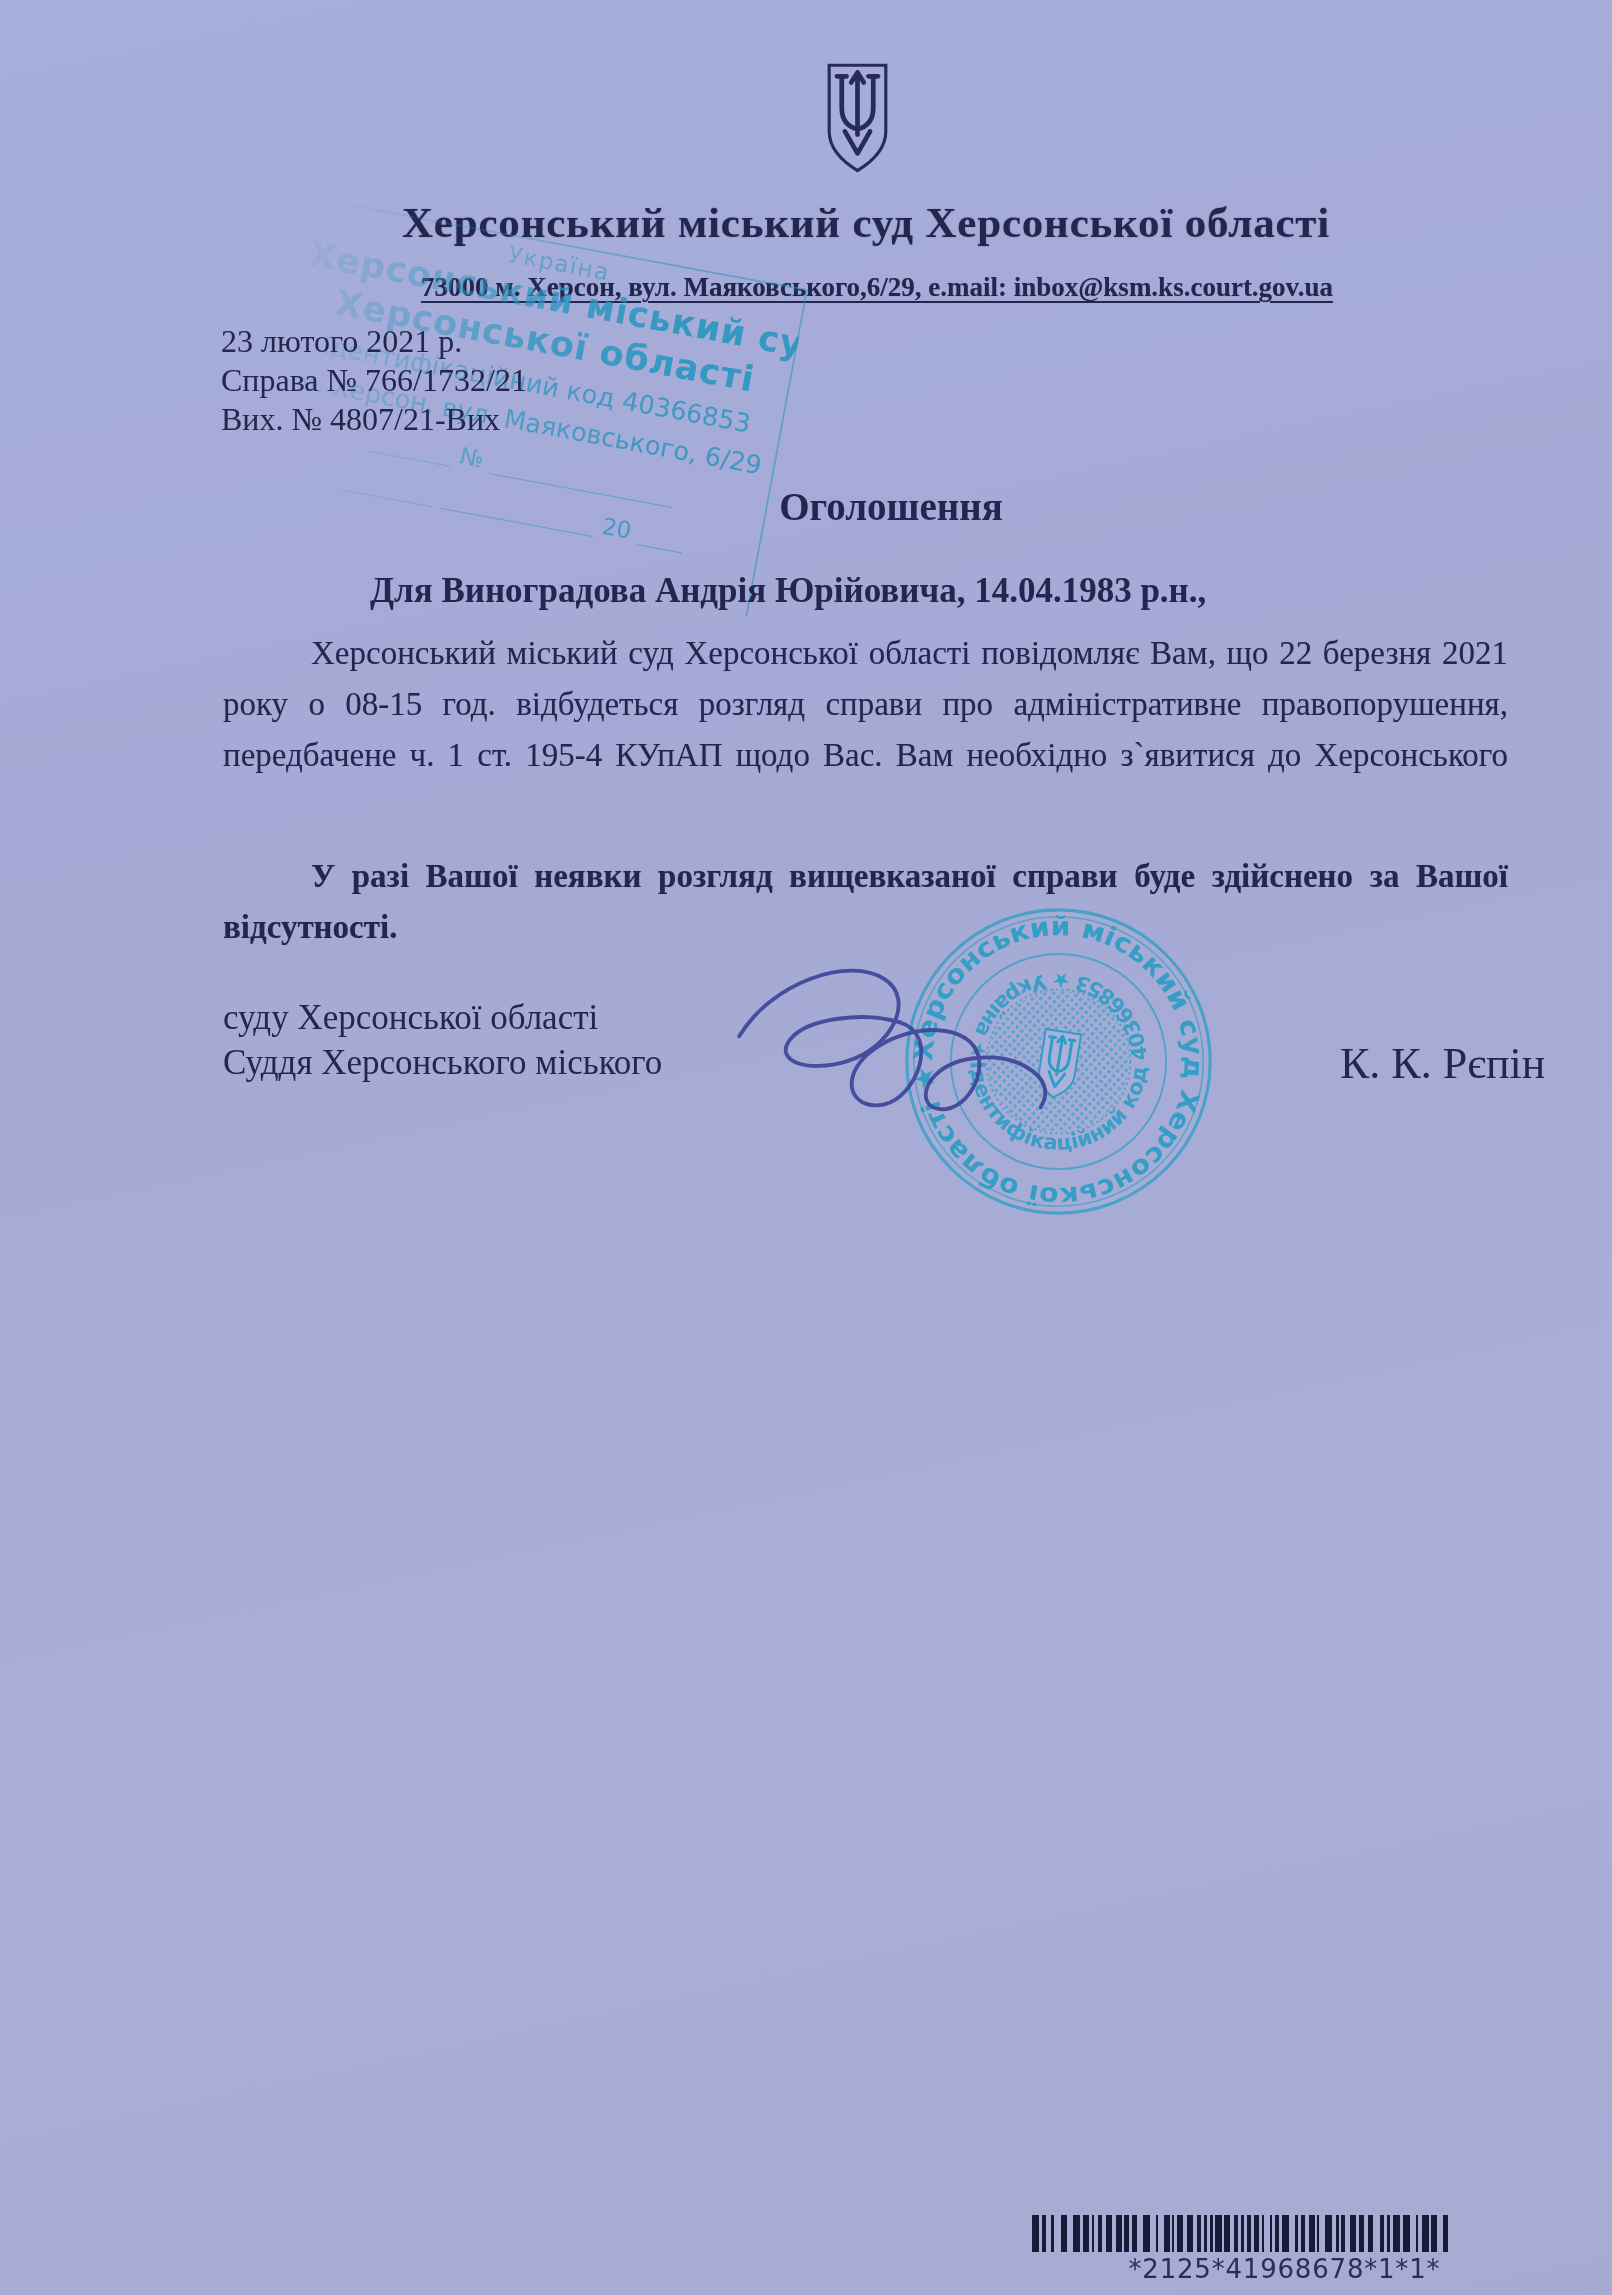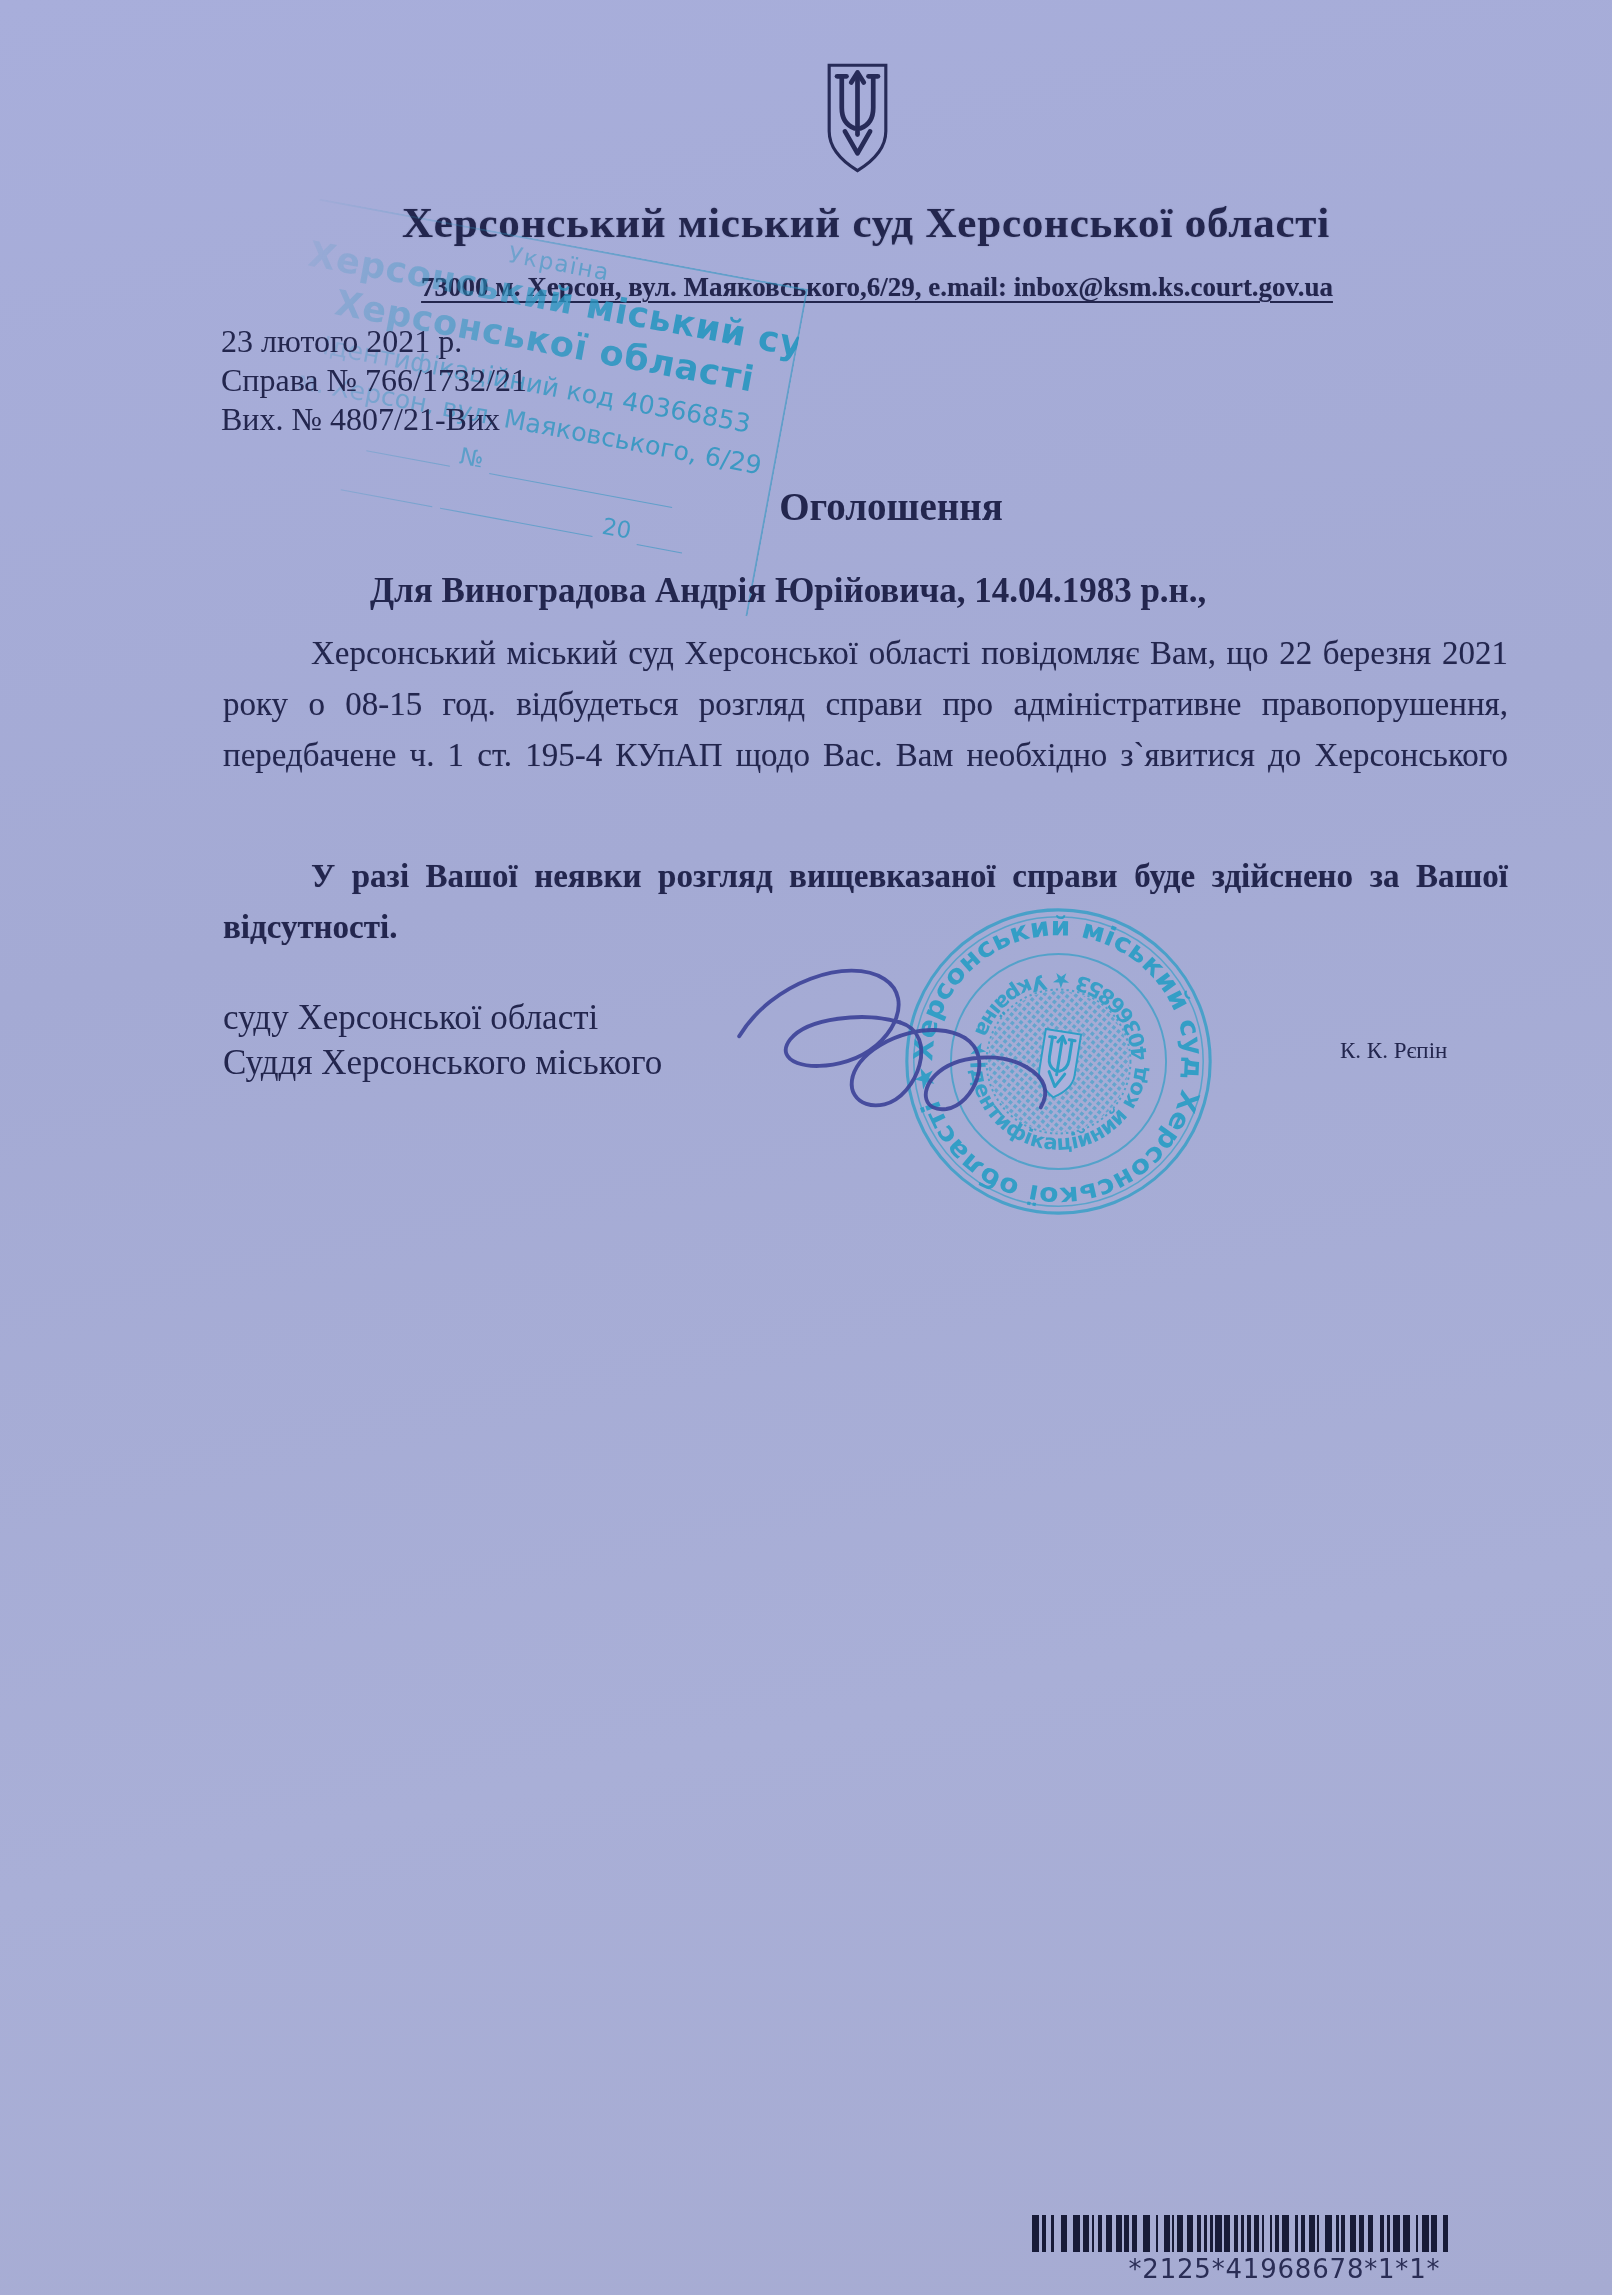--- a/index.html
+++ b/index.html
@@ -50,21 +50,21 @@
   .blank{display:inline-block; border-bottom:1.9px solid rgba(42,150,192,.7); height:23px;}
   
   .heading{left:891px; top:484px; transform:translateX(-50%); font-size:39px; font-weight:bold;}
   .addressee{left:370px; top:571px; font-size:35px; font-weight:bold;}
   .para{left:223px; width:1285px; font-size:33px; line-height:51px; text-shadow:0 0 0.8px rgba(35,38,78,.28);}
   .para1{top:628px;}
   .para2{top:851px;font-weight:bold;}
   .jline{text-align:justify; text-align-last:justify;}
   .indent{text-indent:88px;}
   .signer{left:223px; top:995px; font-size:35px; line-height:45px;}
-  .signer-name{left:1340px; top:1038px; font-size:23px;}
+  .signer-name{left:1340px; top:1038px; font-size:44px;}
   
   .seal{left:896px; top:899px; width:325px; height:325px;}
   .signature-ink{left:733px; top:945px; width:344px; height:195px;}
   
   .barcode{left:1032px; top:2215px; width:430px; height:65px;}
   .barcode-bars{position:absolute; left:0; top:0; width:100%; height:37px; white-space:nowrap; overflow:hidden;}
   .barcode-bars span{display:inline-block; height:100%; background:var(--barcode-ink); vertical-align:top;}
   .barcode-text{
     position:absolute; left:50%; top:39px; transform:translateX(-38%);
     font-family:"DejaVu Sans","Liberation Sans",sans-serif;

